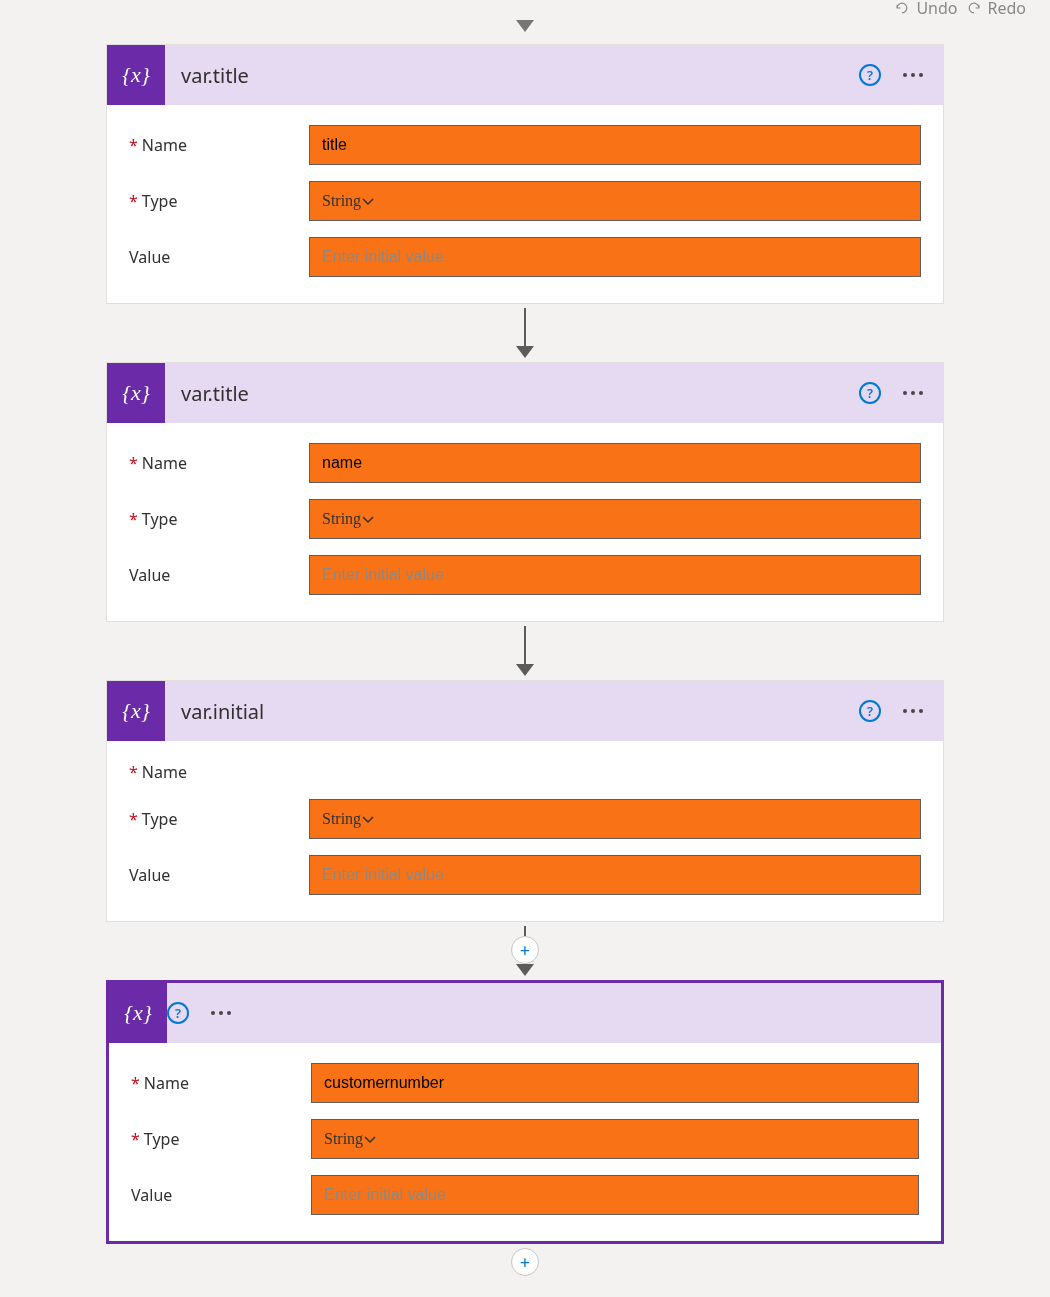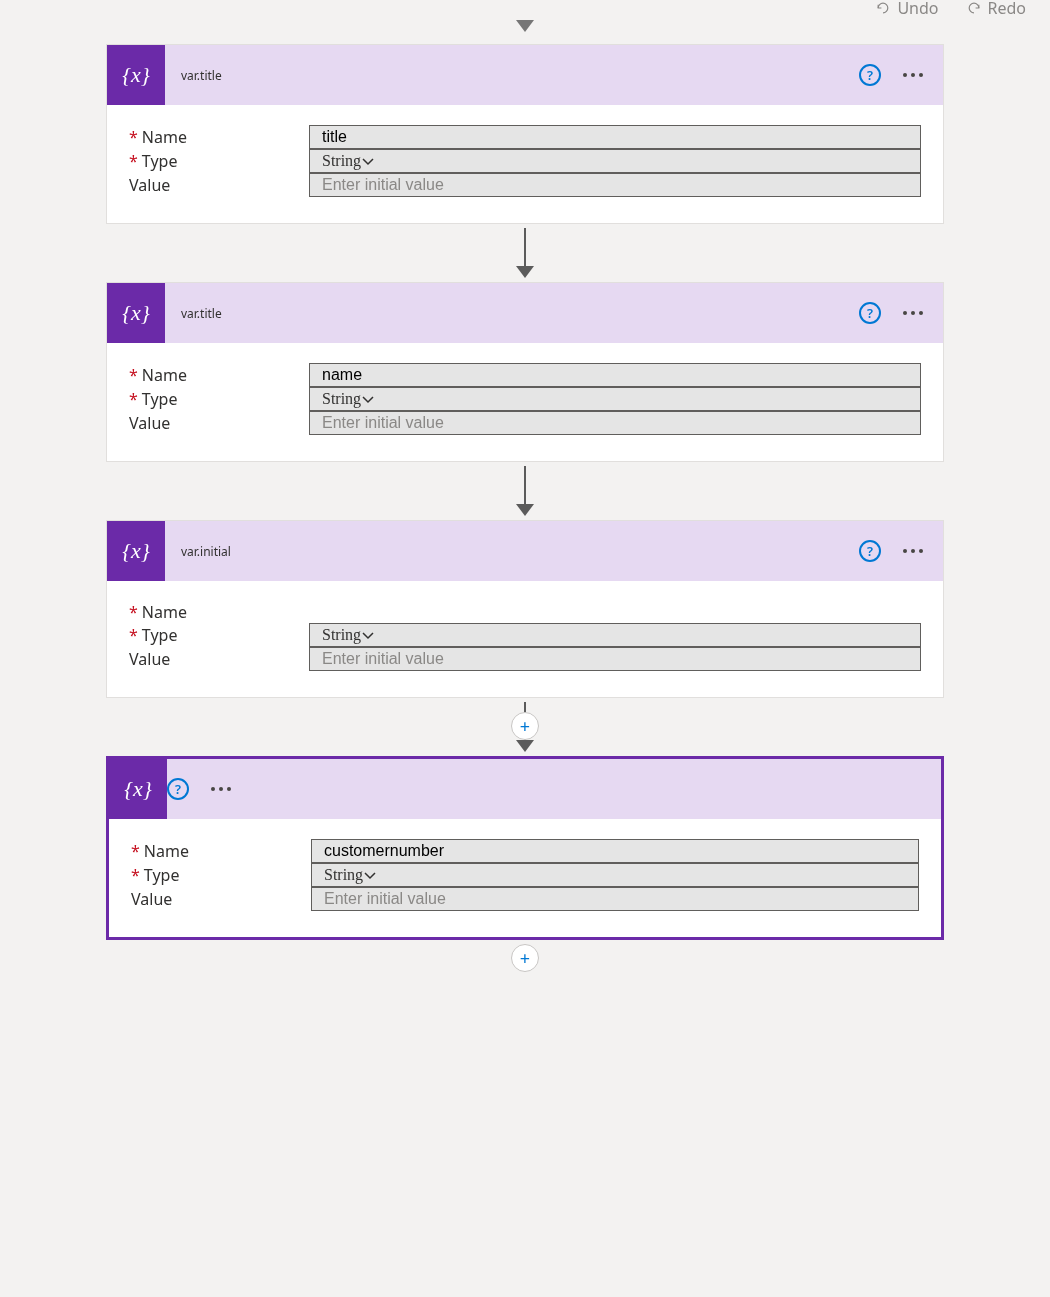--- a/index.html
+++ b/index.html
@@ -8,21 +8,21 @@
     font-family: "Segoe UI", system-ui, sans-serif;
     background: #f3f2f1;
     font-size: 15px;
     color: #323130;
   }
   .toolbar {
     height: 20px;
     display: flex;
     justify-content: flex-end;
     align-items: center;
-    gap: 27px;
+    gap: 8px;
     padding: 0 24px 4px 0;
     color: #8a8886;
     font-size: 16px;
   }
   .toolbar-item {
     display: flex; align-items: center; gap: 6px;
   }
   .canvas {
     display: flex;
     flex-direction: column;
@@ -65,47 +65,47 @@
     padding-right:16px;
   }
   .card-icon {
     width:58px;height:60px;
     background:#6b2aa8;
     display:flex;align-items:center;justify-content:center;
     color:#fff;font-size:22px;font-style:italic;font-family:Georgia,serif;
     flex-shrink:0;
   }
   .card-title {
-    flex:1;padding-left:16px;font-size:12px;color:#323130;
+    flex:1;padding-left:16px;font-size:20px;color:#323130;
   }
   .help-icon {
     width:22px;height:22px;border:2px solid #0078d4;border-radius:50%;
     display:flex;align-items:center;justify-content:center;
     color:#0078d4;font-size:13px;font-weight:600;margin-right:18px;
   }
   .more-icon {
     display:flex;gap:4px;padding:4px;
   }
   .more-icon span{width:4px;height:4px;background:#484644;border-radius:50%;}
   .card-body {
     padding: 20px 22px 26px;
-    display:flex;flex-direction:column;
+    display:flex;flex-direction:column;gap:16px;
   }
   .row {
     display:flex;align-items:center;gap:20px;
   }
   .label {
     width:160px;font-size:16px;color:#323130;
   }
   .req::before {
     content:"*";color:#c50f1f;margin-right:4px;
   }
   .control {
-    flex:1;height:24px;border:1px solid #605e5c;padding:0 12px;
-    font-size:16px;background:#e5e5e5;position:relative;
+    flex:1;height:40px;border:1px solid #605e5c;padding:0 12px;
+    font-size:16px;background:#f97316;position:relative;
   }
   input.control {outline:none;}
   input.control::placeholder{color:#8a8886;}
   .select {
     display:flex;align-items:center;justify-content:flex-start;
     cursor:pointer;
     font-family:Liberation Serif, serif;
   }
   .chevron {
     width:14px;height:14px;display:flex;align-items:center;justify-content:center;

